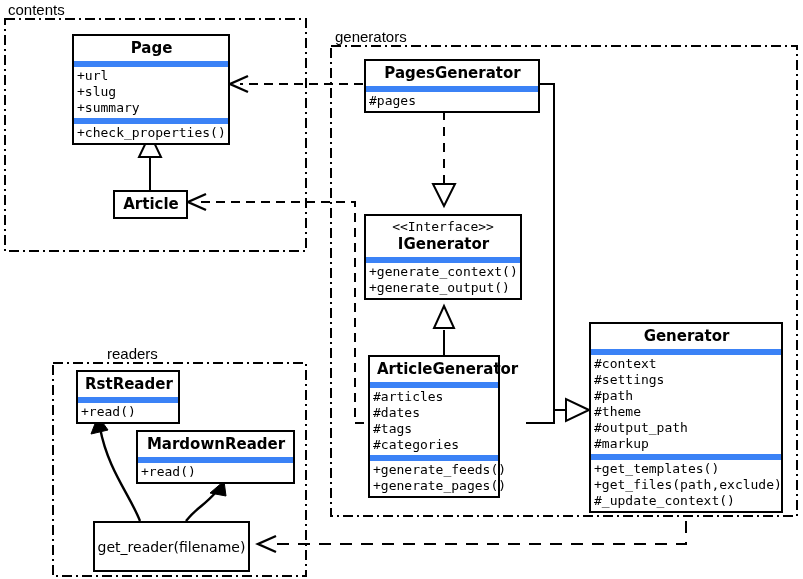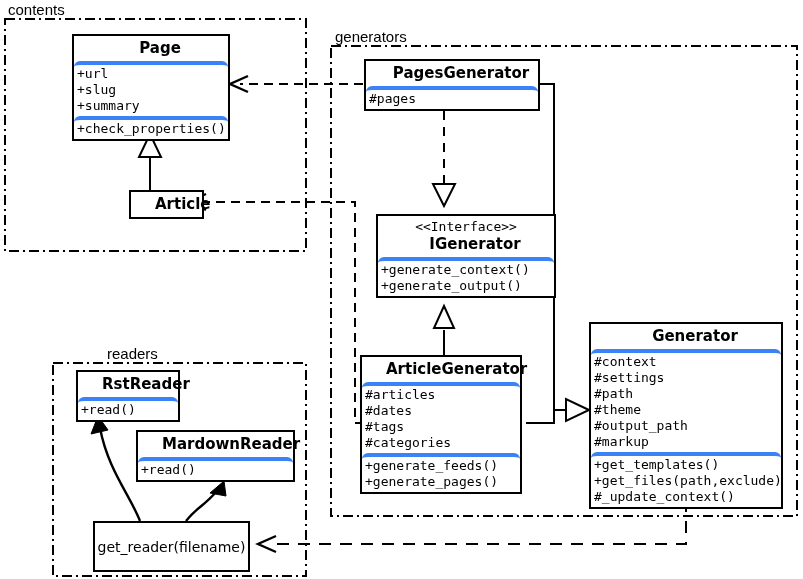--- a/index.html
+++ b/index.html
@@ -39,38 +39,37 @@
     border: 2px solid #000;
     background: #ffffff;
     z-index: 5;
   }
   .uml-name {
     text-align: center;
     font-weight: bold;
     font-size: 15px;
     font-family: "DejaVu Sans", sans-serif;
     color: #000;
-    padding: 3px 6px 4px 24px;
+    padding: 3px 6px 4px 7px;
     line-height: 18px;
     white-space: nowrap;
   }
   .uml-stereotype {
     text-align: center;
     font-weight: normal;
     font-size: 13px;
     font-family: "DejaVu Sans Mono", monospace;
     color: #000;
     padding: 3px 6px 0 6px;
     line-height: 16px;
     white-space: nowrap;
   }
   .uml-compartment {
-    border-top: 4px solid #3b82f6;
+    border-top: 6px solid #3b82f6;
     padding: 1px 10px 2px 3px;
-    border-radius: 6px;
   }
   .uml-member {
     font-family: "DejaVu Sans Mono", monospace;
     font-size: 13px;
     line-height: 16px;
     color: #000;
     white-space: nowrap;
   }
   .plain-box {
     position: absolute;
@@ -176,41 +175,41 @@
     <div class="uml-compartment">
       <div class="uml-member">+url</div>
       <div class="uml-member">+slug</div>
       <div class="uml-member">+summary</div>
     </div>
     <div class="uml-compartment">
       <div class="uml-member">+check_properties()</div>
     </div>
   </div>
 
-  <div class="uml-class" style="left:113px; top:190px; width:75px;margin-left:16px;">
+  <div class="uml-class" style="left:113px; top:190px; width:75px;">
     <div class="uml-name">Article</div>
   </div>
 
   <div class="uml-class" style="left:364px; top:59px; width:176px;">
     <div class="uml-name">PagesGenerator</div>
     <div class="uml-compartment">
       <div class="uml-member">#pages</div>
     </div>
   </div>
 
-  <div class="uml-class" style="left:364px; top:214px; width:180px;margin-left:12px;">
+  <div class="uml-class" style="left:364px; top:214px; width:158px;">
     <div class="uml-stereotype">&lt;&lt;Interface&gt;&gt;</div>
     <div class="uml-name" style="padding-top:0;">IGenerator</div>
     <div class="uml-compartment">
       <div class="uml-member">+generate_context()</div>
       <div class="uml-member">+generate_output()</div>
     </div>
   </div>
 
-  <div class="uml-class" style="left:360px; top:355px; width:162px;">
+  <div class="uml-class" style="left:368px; top:355px; width:132px;">
     <div class="uml-name">ArticleGenerator</div>
     <div class="uml-compartment">
       <div class="uml-member">#articles</div>
       <div class="uml-member">#dates</div>
       <div class="uml-member">#tags</div>
       <div class="uml-member">#categories</div>
     </div>
     <div class="uml-compartment">
       <div class="uml-member">+generate_feeds()</div>
       <div class="uml-member">+generate_pages()</div>

